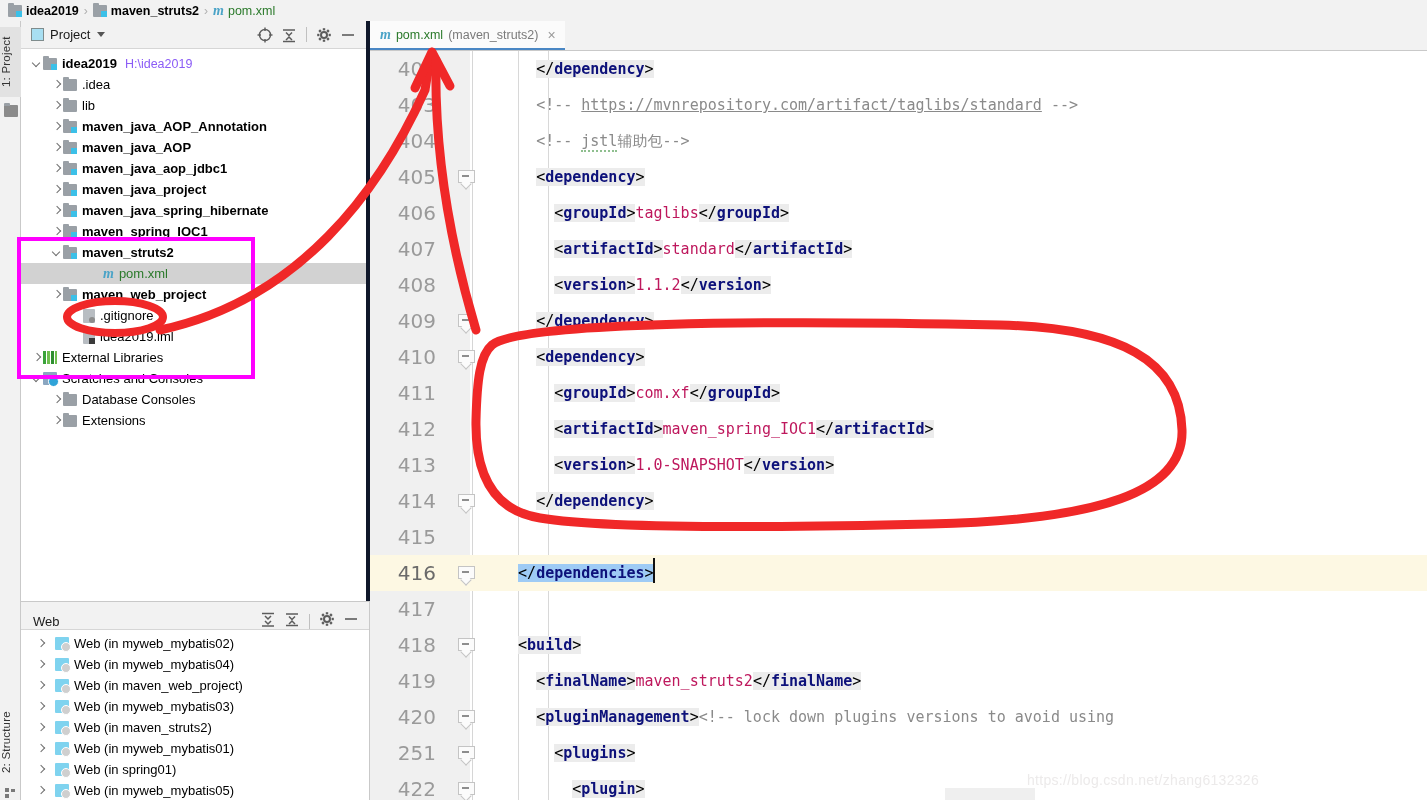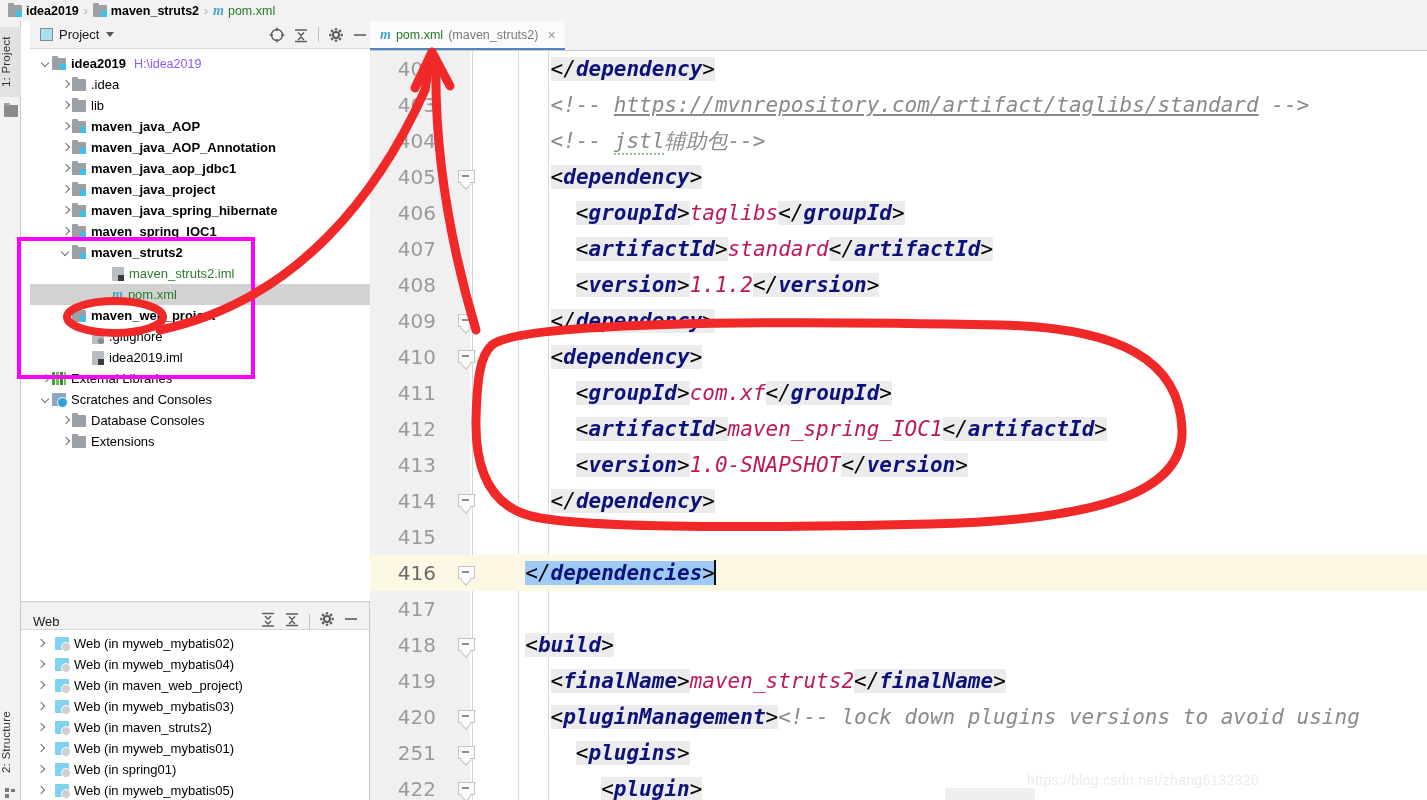--- a/index.html
+++ b/index.html
@@ -60,22 +60,22 @@
     letter-spacing: .2px;
   }
   #stripe-project { top: 6px; height: 70px; background: #e2e2e2; }
   #stripe-structure { top: 680px; height: 82px; }
   .stripe-ic {
     position: absolute; left: 4px; width: 13px; height: 11px;
   }
 
   
   #project-panel {
-    position: absolute; left: 30px; top: 21px; width: 349px; height: 580px;
-    background: #ffffff; border-right: 1px solid #0f172a;
+    position: absolute; left: 21px; top: 21px; width: 349px; height: 580px;
+    background: #ffffff; border-right: 4px solid #0f172a;
   }
   #project-header {
     height: 28px; background: #f2f2f2; border-bottom: 1px solid #d6d6d6;
     display: flex; align-items: center; padding: 0 6px 0 10px;
   }
   .panel-title { font-size: 13px; color: #1a1a1a; margin-left: 6px; }
   .panel-sq {
     width: 13px; height: 13px; border: 1.5px solid #7f8c8d; background: #a8dff2;
   }
   .caret-dn {
@@ -203,23 +203,22 @@
   .fold.minus::after {
     content: ''; position: absolute; left: 4px; top: 5px; width: 7px; height: 1.5px;
     background: #8d8d8d;
   }
   .fold .tip {
     position: absolute; left: 3.5px; top: 10px; width: 8px; height: 8px;
     border-right: 1px solid #c4c4c4; border-bottom: 1px solid #c4c4c4;
     transform: rotate(45deg); background: #fbfbfb;
   }
   .code {
-    position: absolute; left: 130px; top: 0; font-size: 21px;
+    position: absolute; left: 130px; top: 0; font-size: 15px;
     letter-spacing: 0px;
-    font-style: italic;
   }
   
   .iguide {
     position: absolute; width: 1px; background: #d8d8d8; top: 0; height: 749px;
   }
   .vsplit {
     position: absolute; left: 102px; top: 0; width: 1px; height: 749px;
     background: #d6d6d6;
   }
 
@@ -356,32 +355,32 @@
         <div class="row">
           <span style="display: inline-block; width: 30px;"></span>
           <span class="arrow r"></span>
           <span class="ic-folder plain"></span>
           <span class="lbl">lib</span>
         </div>
         <div class="row">
           <span style="display: inline-block; width: 30px;"></span>
           <span class="arrow r"></span>
           <span class="ic-folder mod"></span>
+          <span class="lbl b">maven_java_AOP_Annotation</span>
+        </div>
+        <div class="row">
+          <span style="display: inline-block; width: 30px;"></span>
+          <span class="arrow r"></span>
+          <span class="ic-folder mod"></span>
           <span class="lbl b">maven_java_AOP</span>
         </div>
         <div class="row">
           <span style="display: inline-block; width: 30px;"></span>
           <span class="arrow r"></span>
           <span class="ic-folder mod"></span>
-          <span class="lbl b">maven_java_AOP_Annotation</span>
-        </div>
-        <div class="row">
-          <span style="display: inline-block; width: 30px;"></span>
-          <span class="arrow r"></span>
-          <span class="ic-folder mod"></span>
           <span class="lbl b">maven_java_aop_jdbc1</span>
         </div>
         <div class="row">
           <span style="display: inline-block; width: 30px;"></span>
           <span class="arrow r"></span>
           <span class="ic-folder mod"></span>
           <span class="lbl b">maven_java_project</span>
         </div>
         <div class="row">
           <span style="display: inline-block; width: 30px;"></span>
@@ -393,26 +392,20 @@
           <span style="display: inline-block; width: 30px;"></span>
           <span class="arrow r"></span>
           <span class="ic-folder mod"></span>
           <span class="lbl b">maven_spring_IOC1</span>
         </div>
         <div class="row">
           <span style="display: inline-block; width: 30px;"></span>
           <span class="arrow d"></span>
           <span class="ic-folder mod"></span>
           <span class="lbl b">maven_struts2</span>
-        </div>
-        <div class="row">
-          <span style="display: inline-block; width: 70px;"></span>
-          <span class="arrow"></span>
-          <span class="ic-file"></span>
-          <span class="lbl green">maven_struts2.iml</span>
         </div>
         <div class="row sel">
           <span style="display: inline-block; width: 70px;"></span>
           <span class="arrow"></span>
           <span class="ic-m">m</span>
           <span class="lbl green">pom.xml</span>
         </div>
         <div class="row">
           <span style="display: inline-block; width: 30px;"></span>
           <span class="arrow r"></span>

